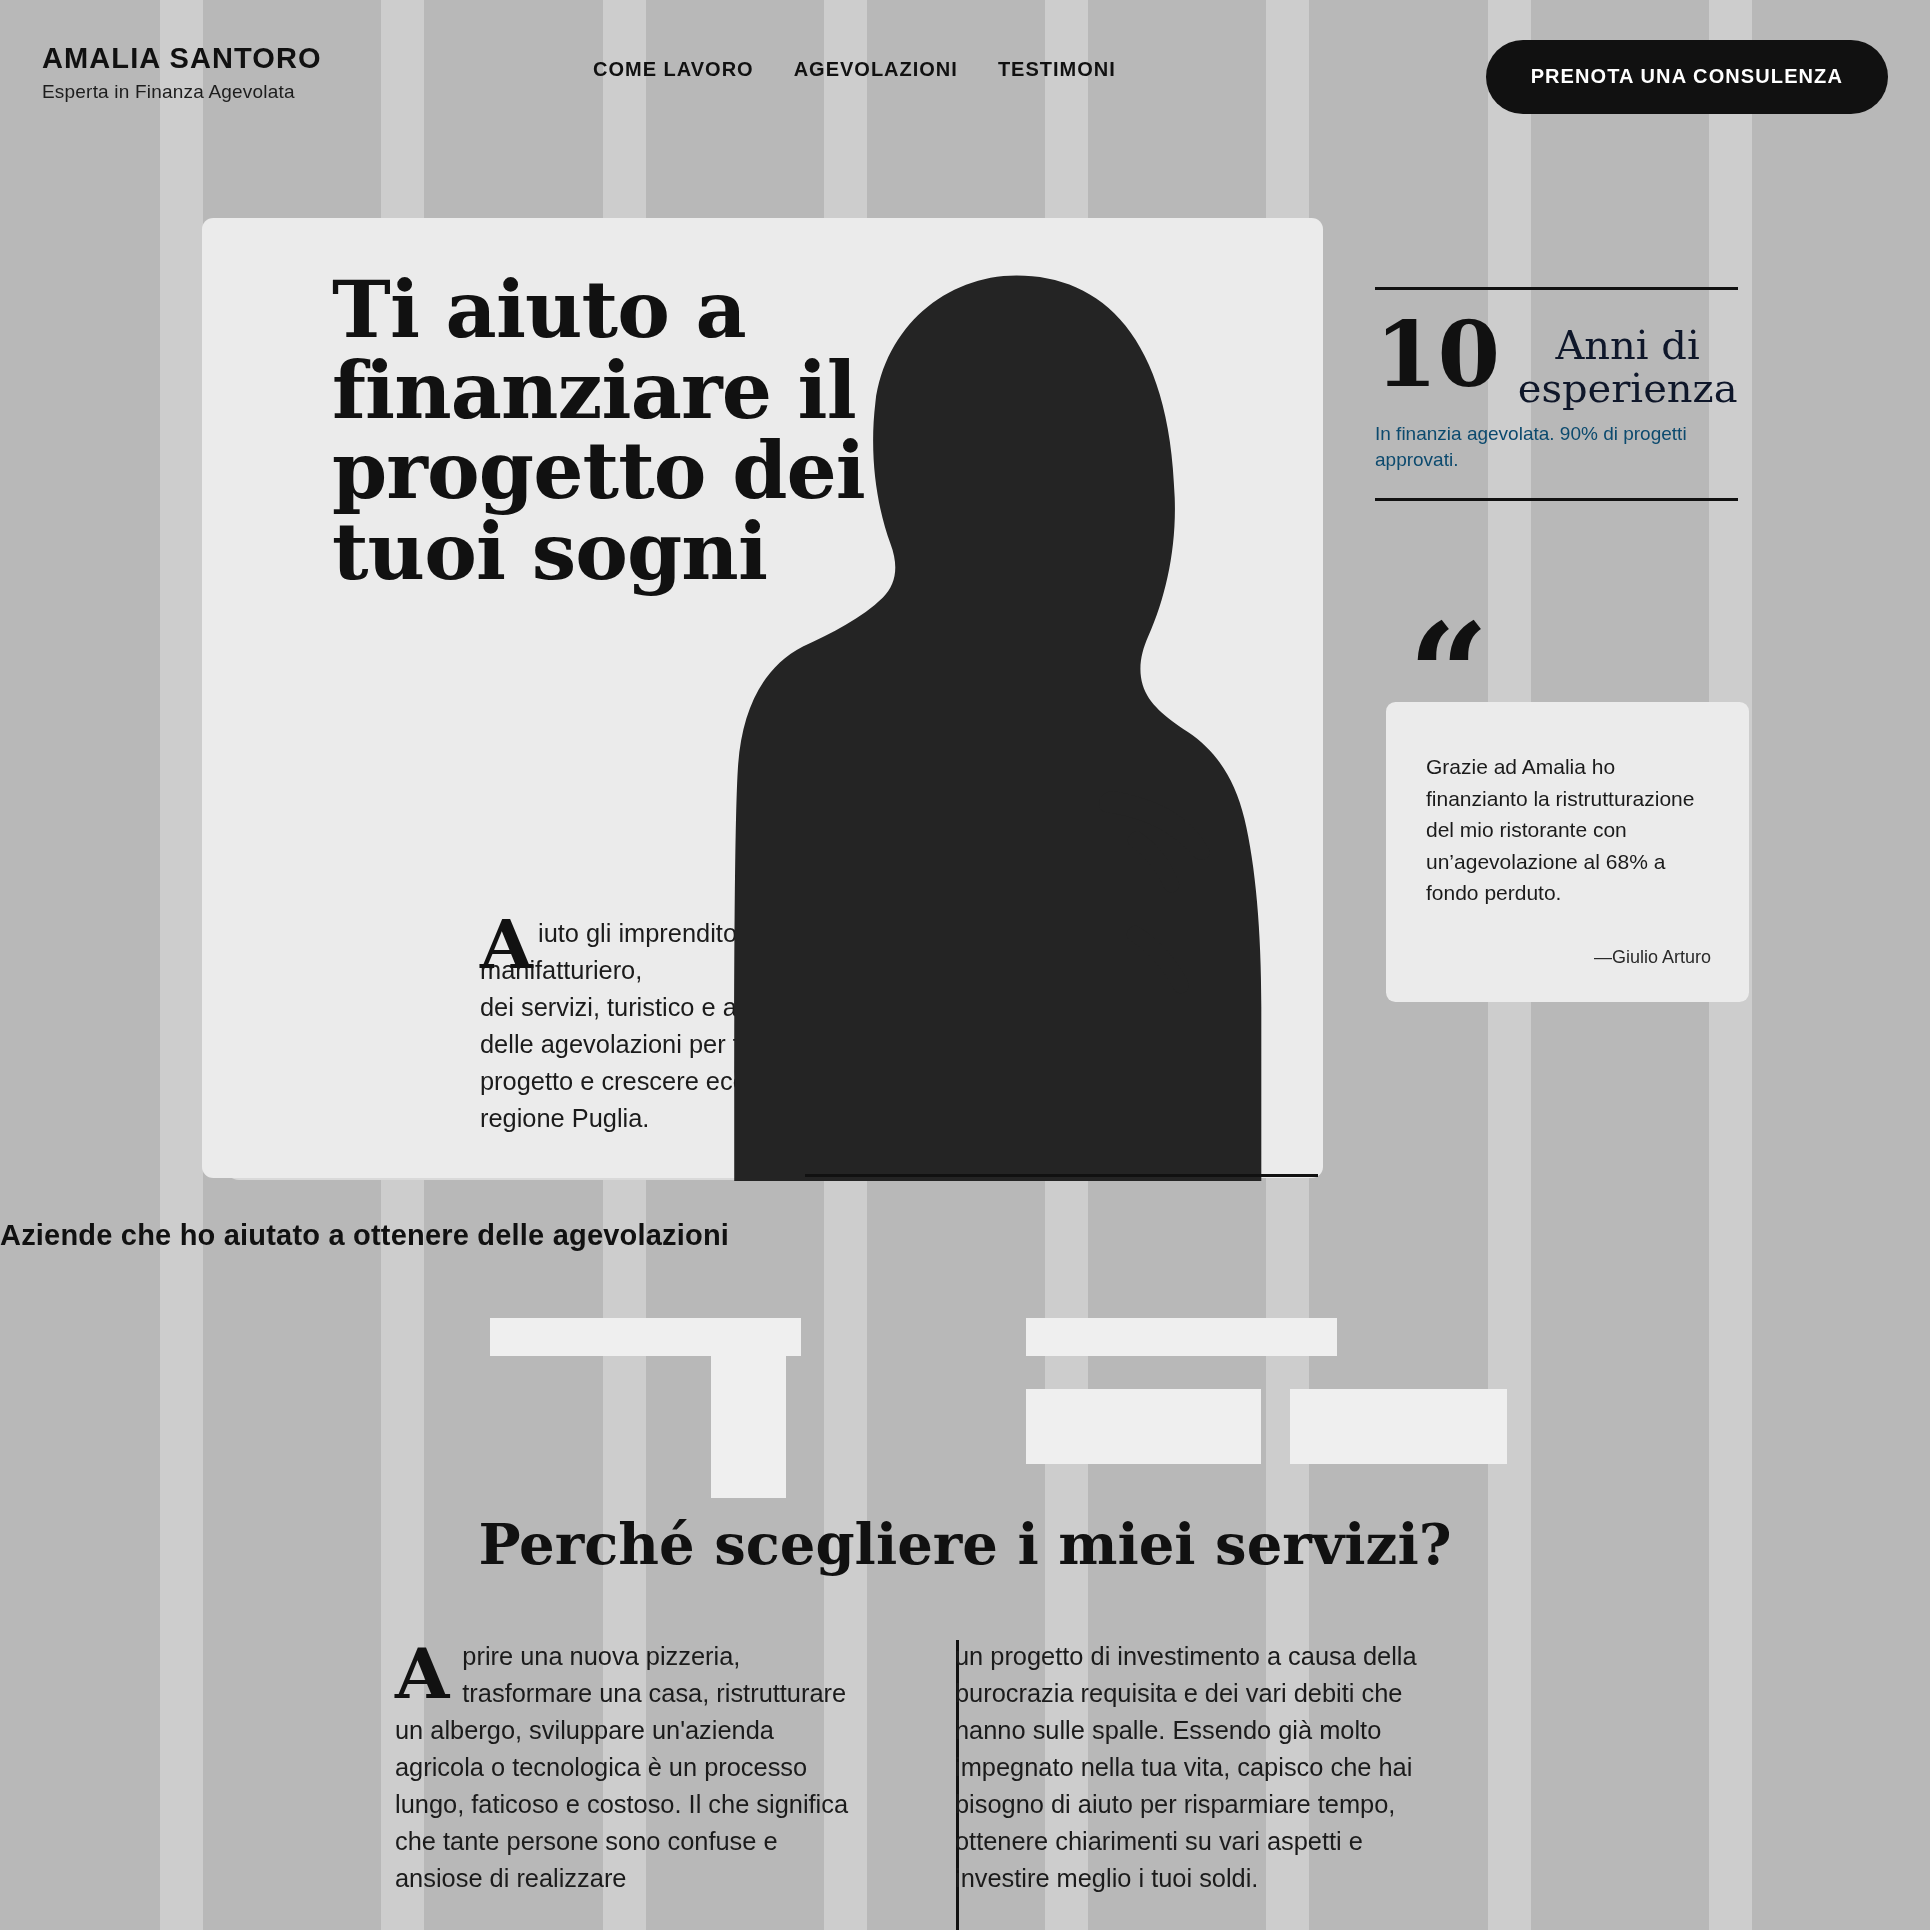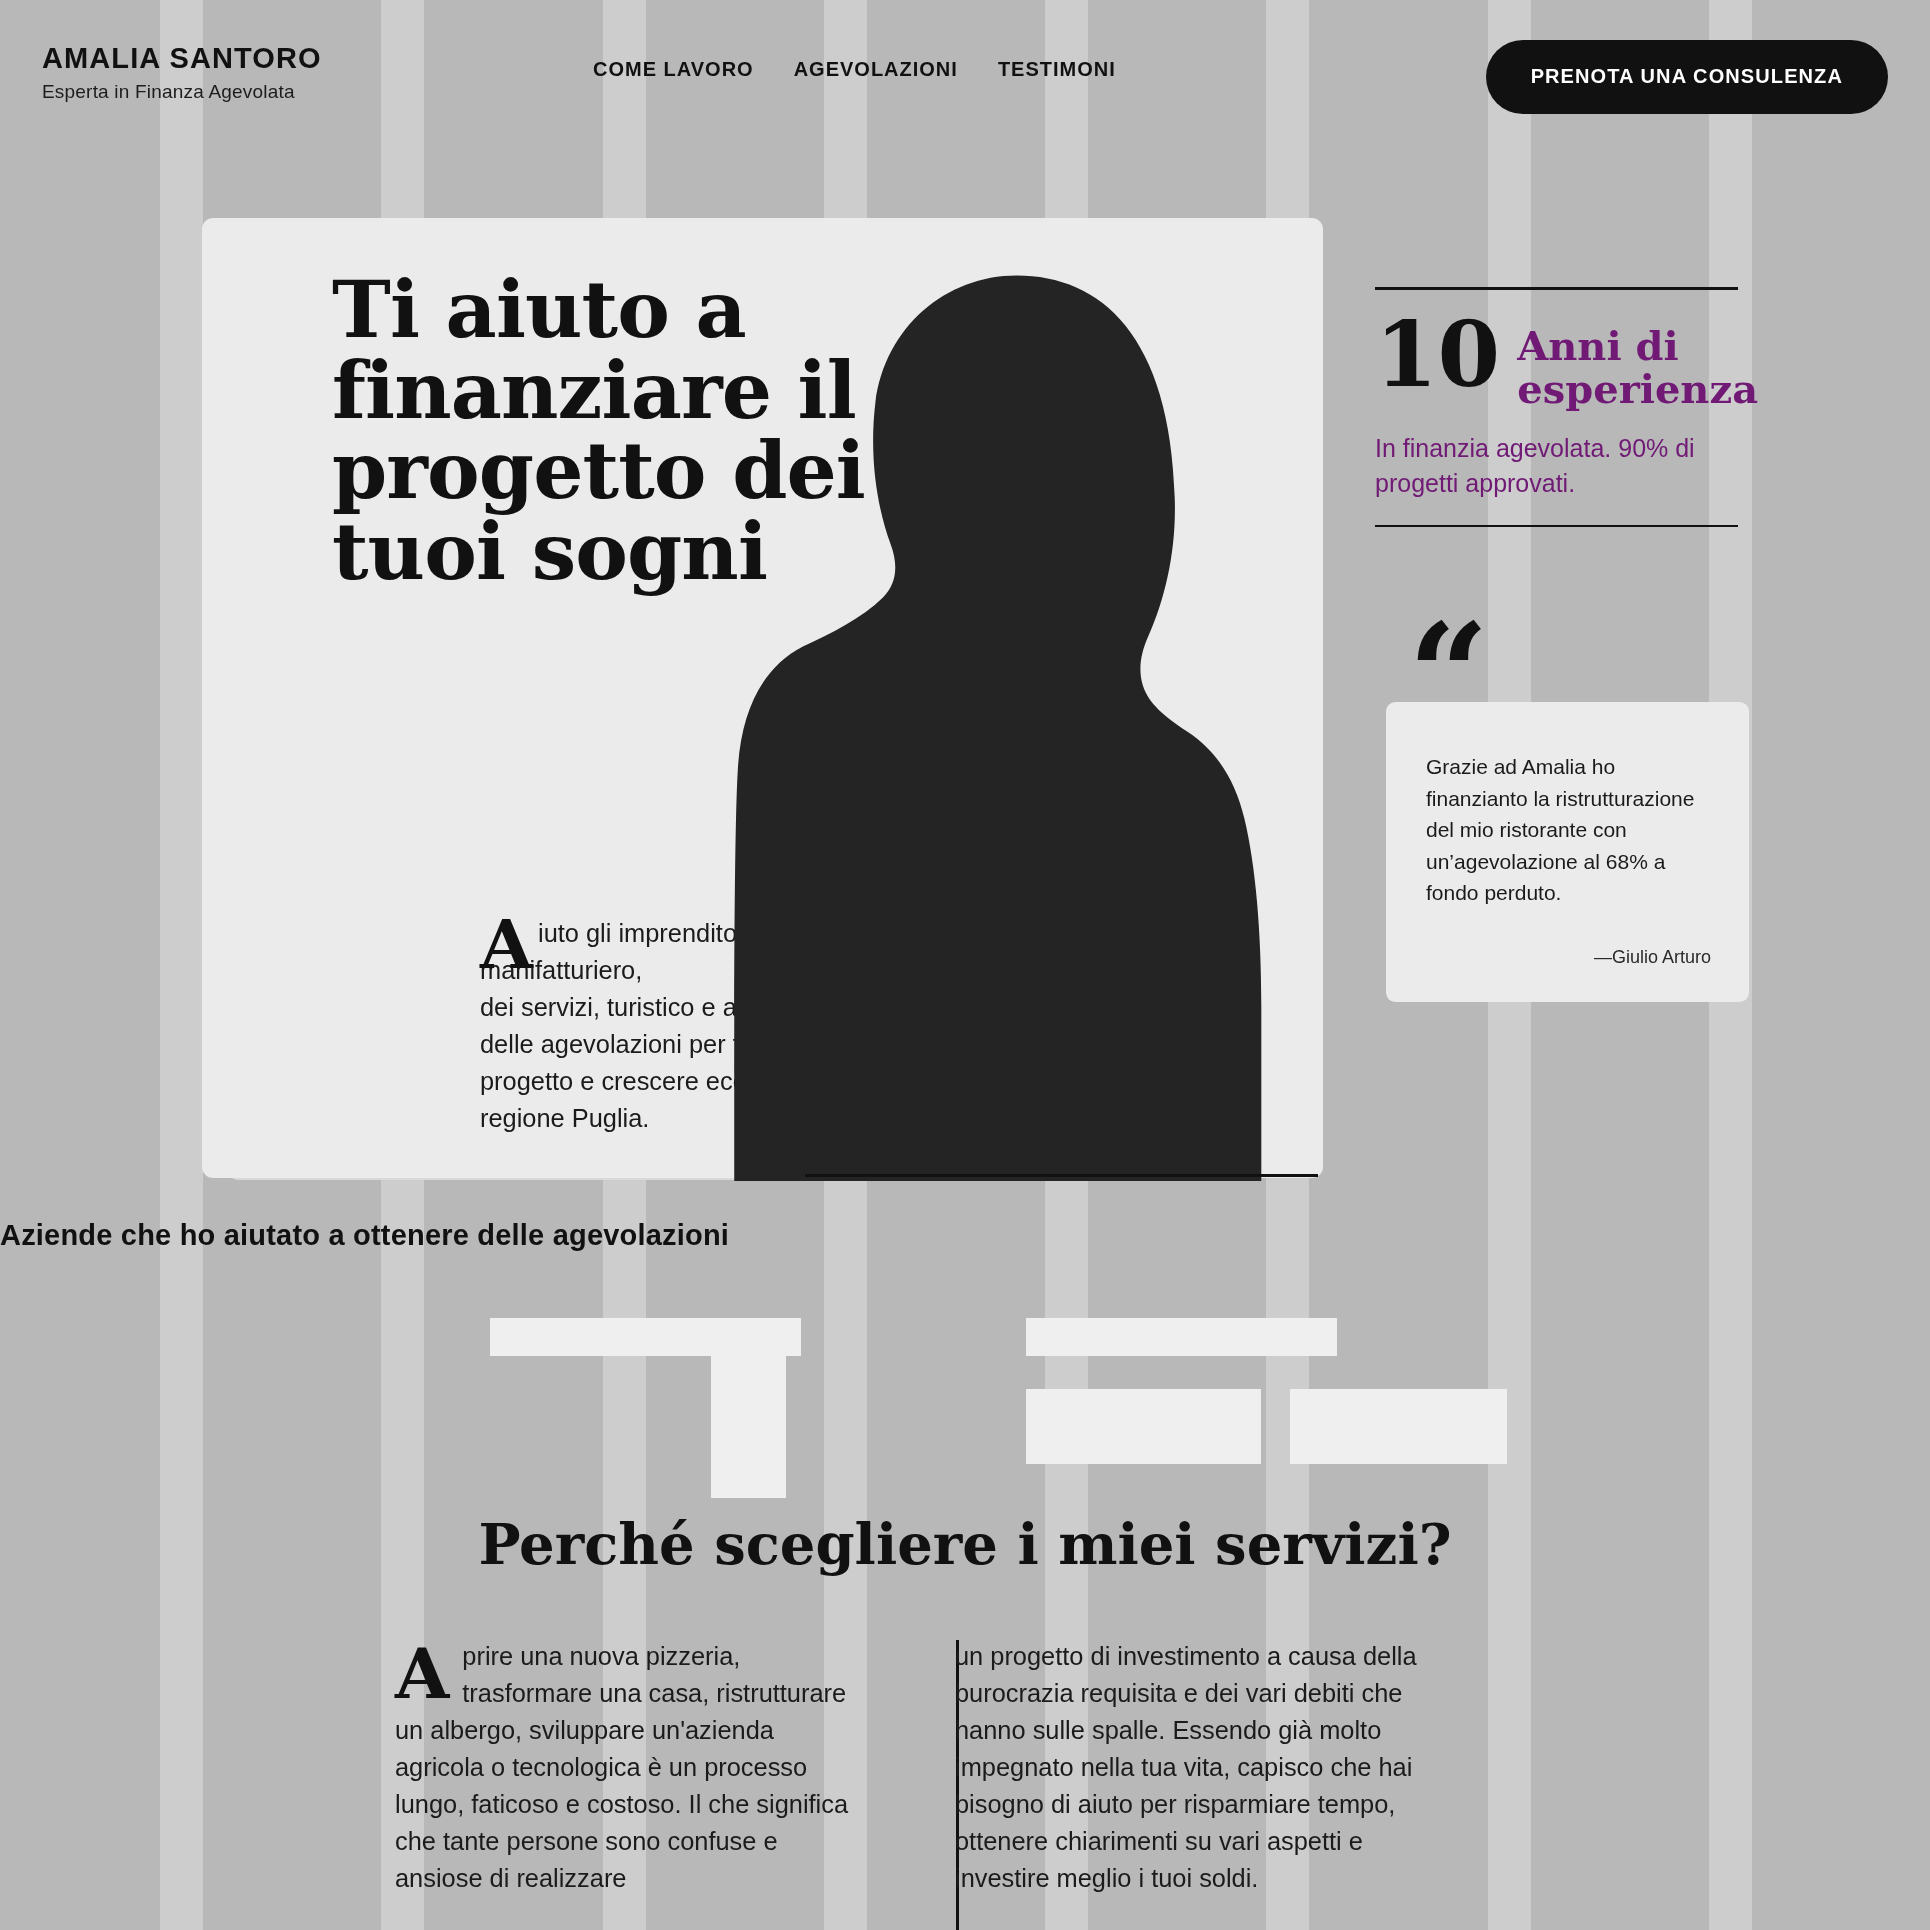--- a/index.html
+++ b/index.html
@@ -147,31 +147,32 @@
   .stat-row { display: flex; align-items: flex-start; gap: 17px; margin-top: 24.5px; }
   .stat-num {
     font-family: "DejaVu Serif", serif;
     font-weight: bold;
     font-size: 90px;
     line-height: 0.9;
     color: #111;
   }
   .stat-label {
     font-family: "DejaVu Serif", serif;
-    font-weight: bold;
+    font-weight: normal;
     font-size: 40px;
     line-height: 1.08;
-    color: #701a75;
+    color: #0f172a;
     padding-top: 9.4px;
+    text-align: center;
   }
   .stat-desc {
-    margin-top: 21px;
-    font-size: 25px;
+    margin-top: 11px;
+    font-size: 19px;
     line-height: 1.38;
-    color: #701a75;
+    color: #0c4a6e;
   }
   .stat-rule-bottom { margin-top: 24.5px; }
 
   .quote-mark {
     position: absolute;
     left: 1408px; top: 626px;
     font-family: "DejaVu Serif", serif;
     font-size: 141px;
     line-height: 0.7;
     font-weight: bold;

